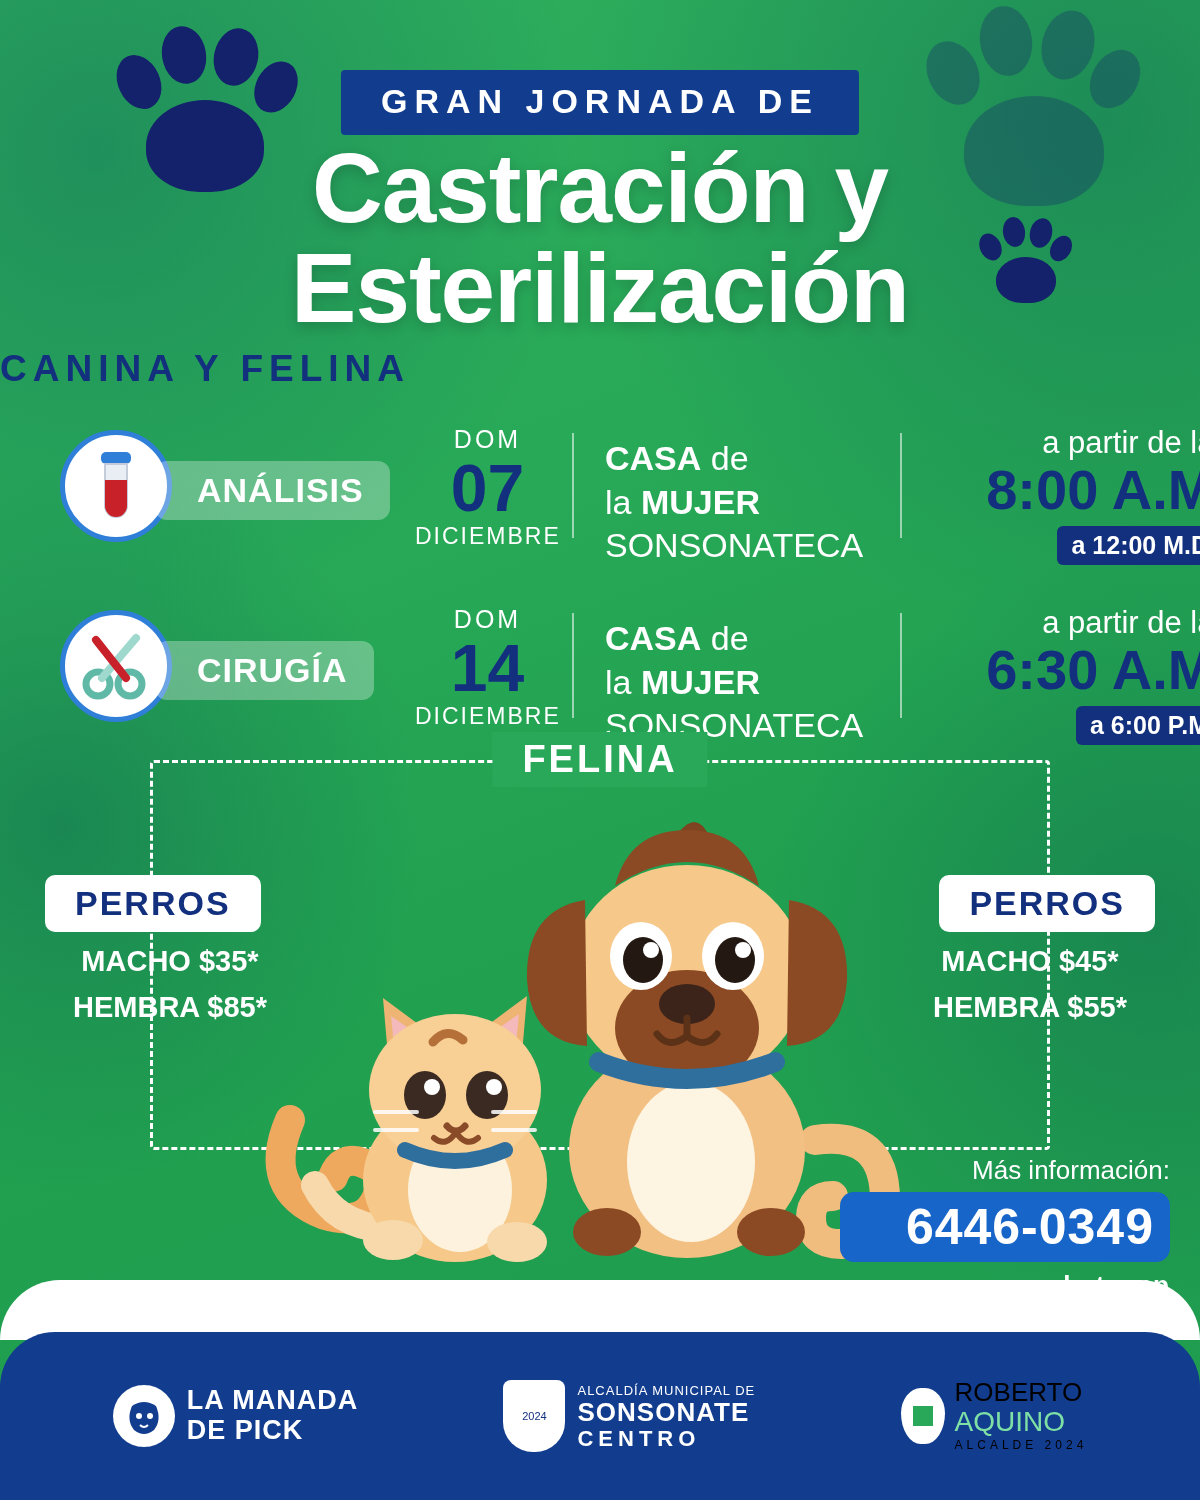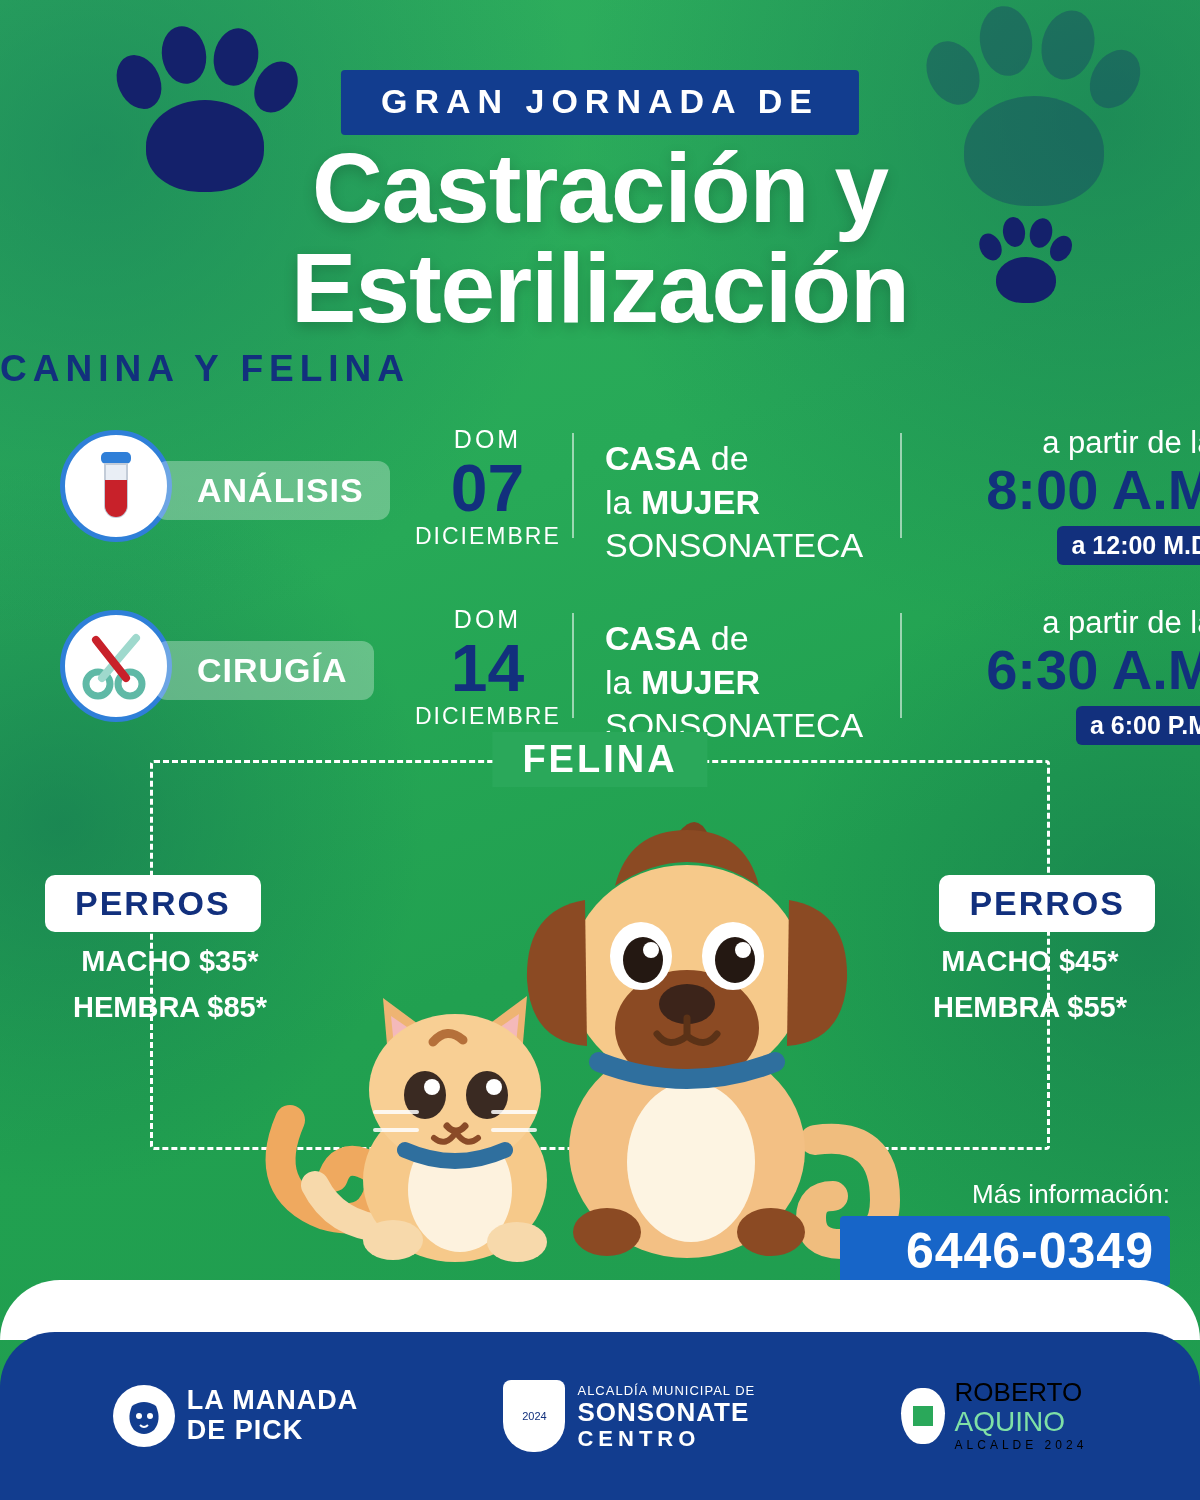--- a/index.html
+++ b/index.html
@@ -119,25 +119,25 @@
 
   
   .pets { position: absolute; left: 255px; top: 790px; width: 700px; height: 500px; }
 
   
   .note-box {
     position: absolute; left: 20px; top: 1195px;
     background: #ffffff; border-radius: 10px; padding: 12px 20px;
     color: #12307d; font-size: 24px; font-weight: bold; line-height: 1.3; text-align: center;
   }
-  .contact { position: absolute; right: 30px; top: 1155px; width: 330px; text-align: right; margin-top: 24px; }
+  .contact { position: absolute; right: 30px; top: 1155px; width: 330px; text-align: right; }
   .contact .more { color: #ffffff; font-size: 26px; margin-bottom: 6px; }
   .contact .phone {
     background: #1765c8; color: #ffffff; font-size: 50px; font-weight: bold;
-    border-radius: 4px; padding: 6px 16px; display: block; letter-spacing: 1px;
+    border-radius: 14px; padding: 6px 16px; display: block; letter-spacing: 1px;
   }
   .contact .wa { color: #ffffff; font-size: 26px; font-weight: bold; margin-top: 8px; letter-spacing: 1px; }
 
   
   .age-band {
     position: absolute; left: 285px; top: 1283px; width: 630px; height: 58px;
     background: #2aa85a; display: flex; align-items: center; justify-content: center;
     color: #ffffff; font-size: 34px; font-weight: bold; letter-spacing: 1px;
   }
 

